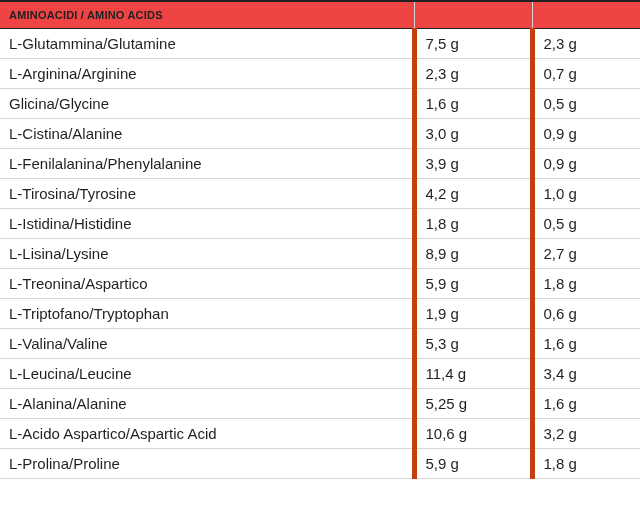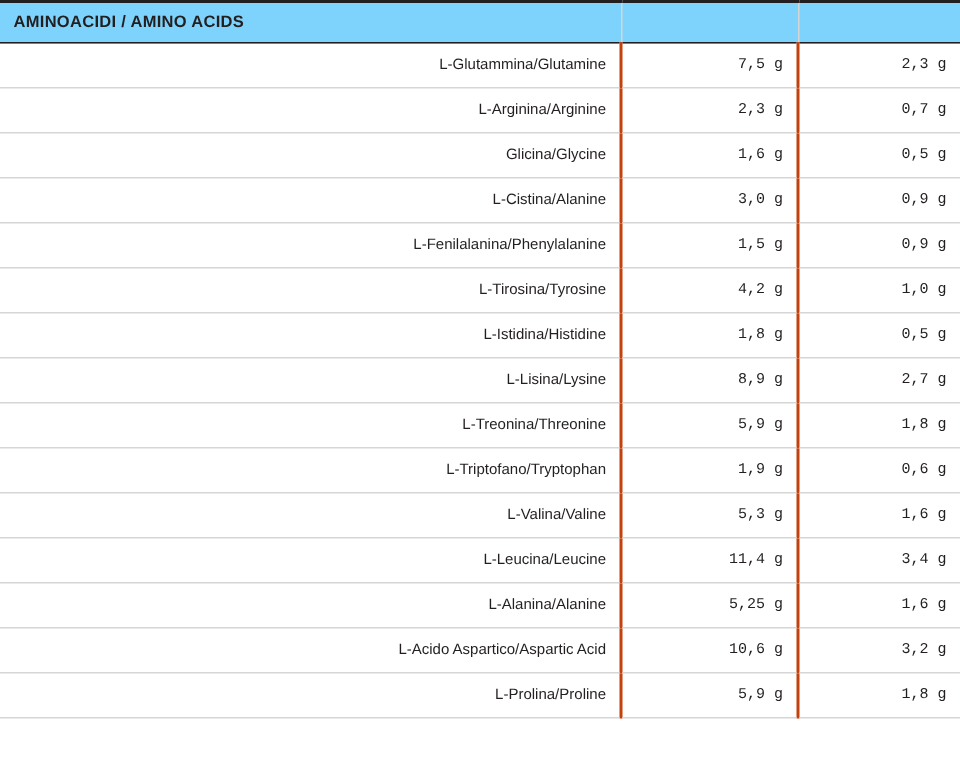--- a/index.html
+++ b/index.html
@@ -25,41 +25,39 @@
 
   .nutrition-table tr.header-row td {
     border-top: 2px solid #231f20;
     border-bottom: 1px solid #231f20;
     font-weight: bold;
     font-size: 11px;
     letter-spacing: 0.2px;
     padding: 7px 9px 7px 9px;
     height: 12px;
     vertical-align: middle;
-    background: #7dd3fc;
+    background: #ef4444;
   }
   .nutrition-table tr.header-row td.blank-cell {
     border-top: 2px solid #231f20;
     border-bottom: 1px solid #231f20;
   }
   .nutrition-table tr.header-row td.sep {
     border-left: 1px solid #d6d6d6;
   }
   .nutrition-table tbody tr td {
     border-bottom: 1px solid #d6d6d6;
-    font-size: 10px;
+    font-size: 15px;
     padding: 8px 9px 8px 9px;
     vertical-align: middle;
     line-height: 13px;
     height: 10px;
-    text-align: right;
   }
   .nutrition-table tbody tr td.sep {
-    border-left: 2px solid #c2410c;
-    font-family: Liberation Mono, monospace;
+    border-left: 5px solid #c2410c;
   }
   .nutrition-table tbody tr:last-child td {
     border-bottom: 1px solid #d6d6d6;
   }
   .val { white-space: nowrap; }
 </style>
 </head>
 <body>
 
 <table class="nutrition-table">
@@ -91,40 +89,40 @@
       <td class="sep val">1,6 g</td>
       <td class="sep val">0,5 g</td>
     </tr>
     <tr>
       <td>L-Cistina/Alanine</td>
       <td class="sep val">3,0 g</td>
       <td class="sep val">0,9 g</td>
     </tr>
     <tr>
       <td>L-Fenilalanina/Phenylalanine</td>
-      <td class="sep val">1,5 g</td>
+      <td class="sep val">3,9 g</td>
       <td class="sep val">0,9 g</td>
     </tr>
     <tr>
       <td>L-Tirosina/Tyrosine</td>
       <td class="sep val">4,2 g</td>
       <td class="sep val">1,0 g</td>
     </tr>
     <tr>
       <td>L-Istidina/Histidine</td>
       <td class="sep val">1,8 g</td>
       <td class="sep val">0,5 g</td>
     </tr>
     <tr>
       <td>L-Lisina/Lysine</td>
       <td class="sep val">8,9 g</td>
       <td class="sep val">2,7 g</td>
     </tr>
     <tr>
-      <td>L-Treonina/Threonine</td>
+      <td>L-Treonina/Aspartico</td>
       <td class="sep val">5,9 g</td>
       <td class="sep val">1,8 g</td>
     </tr>
     <tr>
       <td>L-Triptofano/Tryptophan</td>
       <td class="sep val">1,9 g</td>
       <td class="sep val">0,6 g</td>
     </tr>
     <tr>
       <td>L-Valina/Valine</td>

